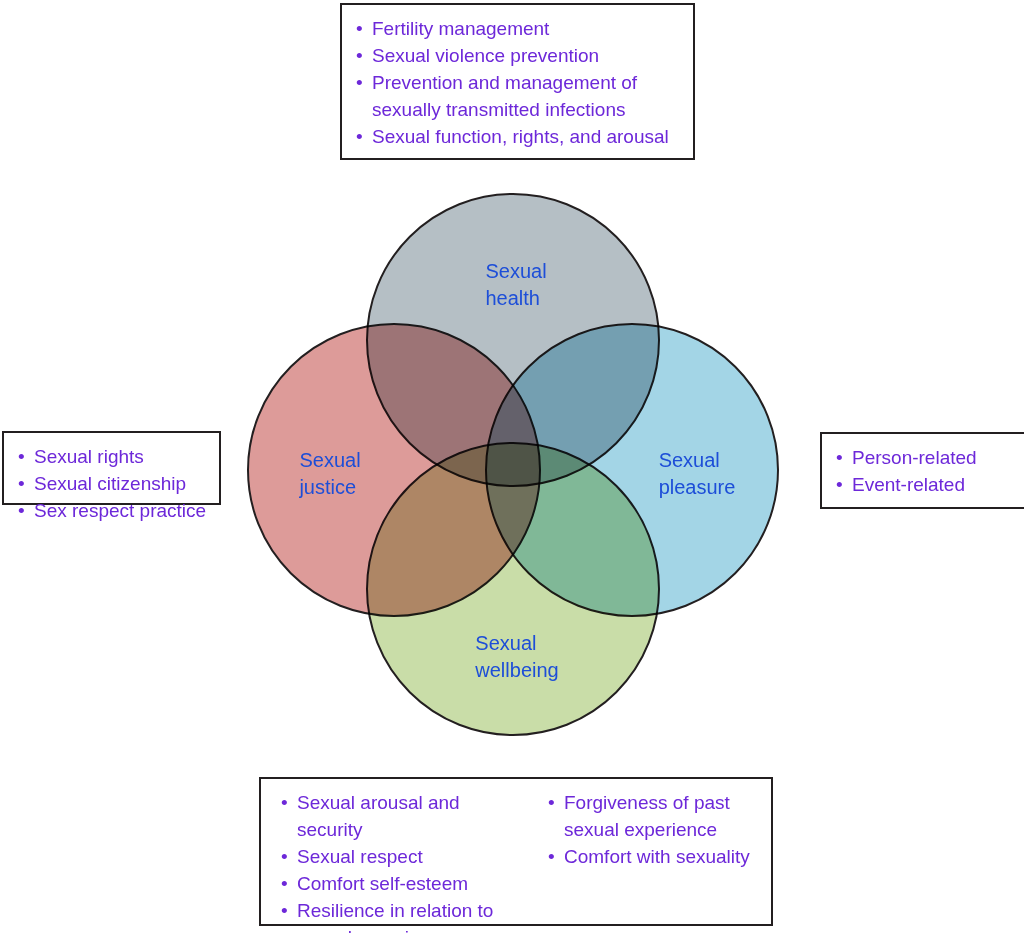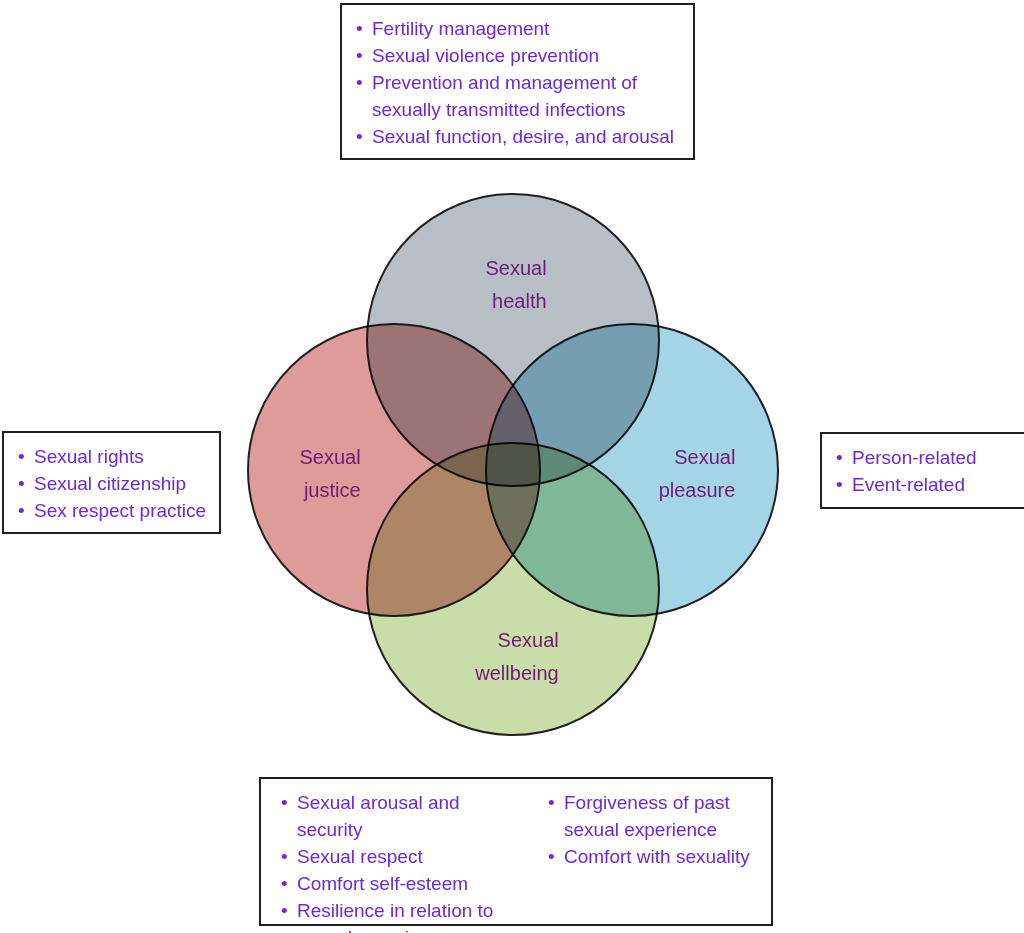--- a/index.html
+++ b/index.html
@@ -15,25 +15,25 @@
   }
   svg.venn { position: absolute; left: 0; top: 0; }
   .vc {
     mix-blend-mode: multiply;
     stroke: #231f20;
     stroke-width: 2;
   }
   .circle-label {
     position: absolute;
     transform: translate(-50%, -50%);
-    text-align: right;
+    text-align: left;
     font-size: 20px;
-    line-height: 33px;
+    line-height: 27px;
     white-space: pre-line;
-    color: #701a75;
+    color: #1d4ed8;
   }
   .note-box {
     position: absolute;
     border: 2px solid #231f20;
     background: transparent;
     font-size: 19px;
     line-height: 27px;
     color: #6d28d9;
   }
   .note-box ul {
@@ -78,25 +78,25 @@
 pleasure</div>
   <div class="circle-label" style="left:517px; top:657px;">Sexual
 wellbeing</div>
 
   <div class="note-box" style="left:340px; top:3px; width:355px; height:157px;">
     <ul>
         <li>Fertility management</li>
         <li>Sexual violence prevention</li>
         <li>Prevention and management of
 sexually transmitted infections</li>
-        <li>Sexual function, desire, and arousal</li>
+        <li>Sexual function, rights, and arousal</li>
       </ul>
   </div>
 
-  <div class="note-box" style="left:2px; top:431px; width:219px; height:103px;">
+  <div class="note-box" style="left:2px; top:431px; width:219px; height:74px;">
     <ul>
         <li>Sexual rights</li>
         <li>Sexual citizenship</li>
         <li>Sex respect practice</li>
       </ul>
   </div>
 
   <div class="note-box" style="left:803px; top:432px; width:259px; height:77px;margin-left:17px;">
     <ul>
         <li>Person-related</li>

